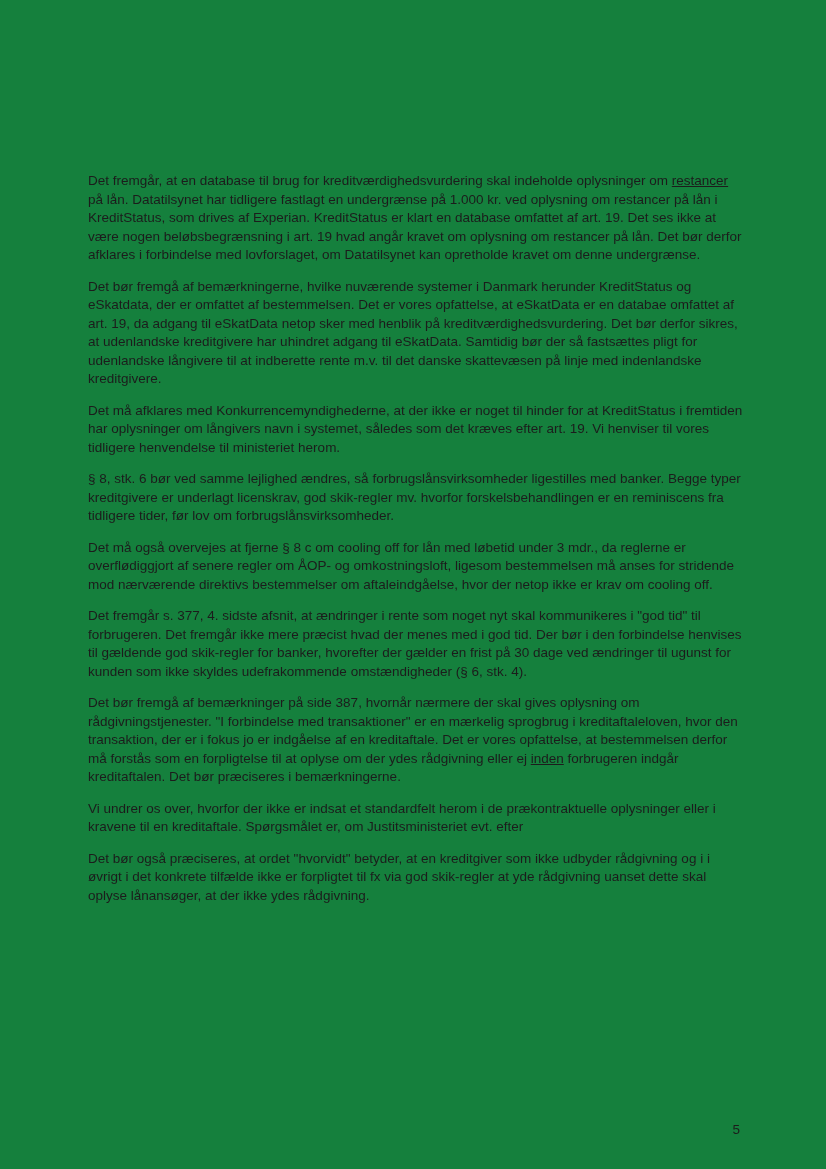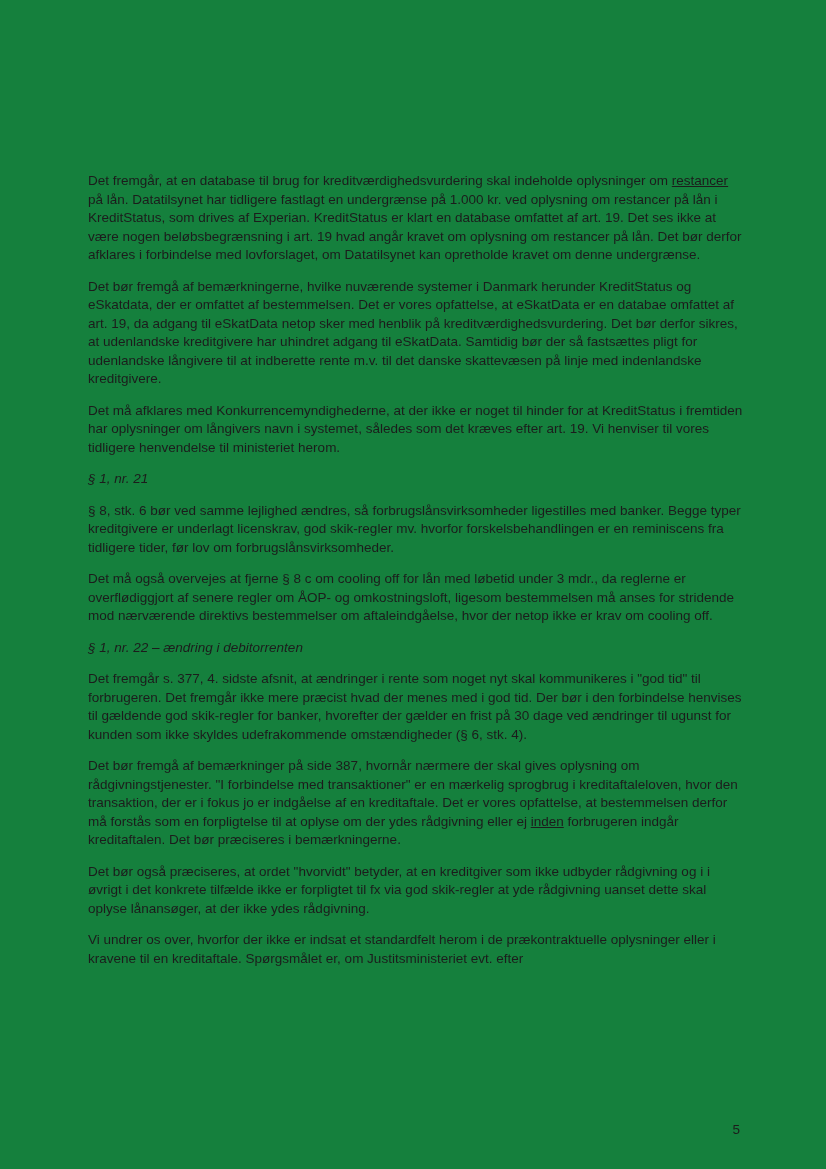--- a/index.html
+++ b/index.html
@@ -44,23 +44,21 @@
   }
 </style>
 </head>
 <body>
 
 <div class="page">
   <div class="doc-body">
       <p class="para"><span>Det fremgår, at en database til brug for kreditværdighedsvurdering skal indeholde oplysninger om </span><span class="underline">restancer</span><span> på lån. Datatilsynet har tidligere fastlagt en undergrænse på 1.000 kr. ved oplysning om restancer på lån i KreditStatus, som drives af Experian. KreditStatus er klart en database omfattet af art. 19. Det ses ikke at være nogen beløbsbegrænsning i art. 19 hvad angår kravet om oplysning om restancer på lån. Det bør derfor afklares i forbindelse med lovforslaget, om Datatilsynet kan opretholde kravet om denne undergrænse.</span></p>
       <p class="para"><span>Det bør fremgå af bemærkningerne, hvilke nuværende systemer i Danmark herunder KreditStatus og eSkatdata, der er omfattet af bestemmelsen. Det er vores opfattelse, at eSkatData er en databae omfattet af art. 19, da adgang til eSkatData netop sker med henblik på kreditværdighedsvurdering. Det bør derfor sikres, at udenlandske kreditgivere har uhindret adgang til eSkatData. Samtidig bør der så fastsættes pligt for udenlandske långivere til at indberette rente m.v. til det danske skattevæsen på linje med indenlandske kreditgivere.</span></p>
       <p class="para"><span>Det må afklares med Konkurrencemyndighederne, at der ikke er noget til hinder for at KreditStatus i fremtiden har oplysninger om långivers navn i systemet, således som det kræves efter art. 19. Vi henviser til vores tidligere henvendelse til ministeriet herom.</span></p>
-      <p class="heading"><span>§ 1, nr. 21</span></p>
       <p class="para"><span>§ 8, stk. 6 bør ved samme lejlighed ændres, så forbrugslånsvirksomheder ligestilles med banker. Begge typer kreditgivere er underlagt licenskrav, god skik-regler mv. hvorfor forskelsbehandlingen er en reminiscens fra tidligere tider, før lov om forbrugslånsvirksomheder.</span></p>
       <p class="para"><span>Det må også overvejes at fjerne § 8 c om cooling off for lån med løbetid under 3 mdr., da reglerne er overflødiggjort af senere regler om ÅOP- og omkostningsloft, ligesom bestemmelsen må anses for stridende mod nærværende direktivs bestemmelser om aftaleindgåelse, hvor der netop ikke er krav om cooling off.</span></p>
-      <p class="heading"><span>§ 1, nr. 22 – ændring i debitorrenten</span></p>
       <p class="para"><span>Det fremgår s. 377, 4. sidste afsnit, at ændringer i rente som noget nyt skal kommunikeres i "god tid" til forbrugeren. Det fremgår ikke mere præcist hvad der menes med i god tid.  Der bør i den forbindelse henvises til gældende god skik-regler for banker, hvorefter der gælder en frist på 30 dage ved ændringer til ugunst for kunden som ikke skyldes udefrakommende omstændigheder (§ 6, stk. 4).</span></p>
       <p class="para"><span>Det bør fremgå af bemærkninger på side 387, hvornår nærmere der skal gives oplysning om rådgivningstjenester. "I forbindelse med transaktioner" er en mærkelig sprogbrug i kreditaftaleloven, hvor den transaktion, der er i fokus jo er indgåelse af en kreditaftale. Det er vores opfattelse, at bestemmelsen derfor må forstås som en forpligtelse til at oplyse om der ydes rådgivning eller ej </span><span class="underline">inden</span><span> forbrugeren indgår kreditaftalen. Det bør præciseres i bemærkningerne.</span></p>
+      <p class="para"><span>Vi undrer os over, hvorfor der ikke er indsat et standardfelt herom i de prækontraktuelle oplysninger eller i kravene til en kreditaftale. Spørgsmålet er, om Justitsministeriet evt. efter</span></p>
       <p class="para"><span>Det bør også præciseres, at ordet "hvorvidt" betyder, at en kreditgiver som ikke udbyder rådgivning og i i øvrigt i det konkrete tilfælde ikke er forpligtet til fx via god skik-regler at yde rådgivning uanset dette skal oplyse lånansøger, at der ikke ydes rådgivning.</span></p>
-      <p class="para"><span>Vi undrer os over, hvorfor der ikke er indsat et standardfelt herom i de prækontraktuelle oplysninger eller i kravene til en kreditaftale. Spørgsmålet er, om Justitsministeriet evt. efter</span></p>
     </div>
   <div class="page-number">5</div>
 </div>
 
 </body></html>

